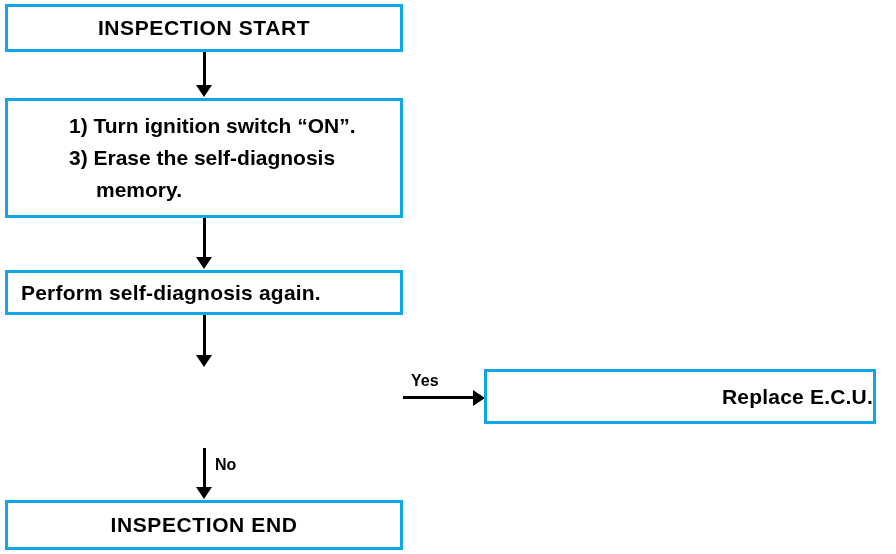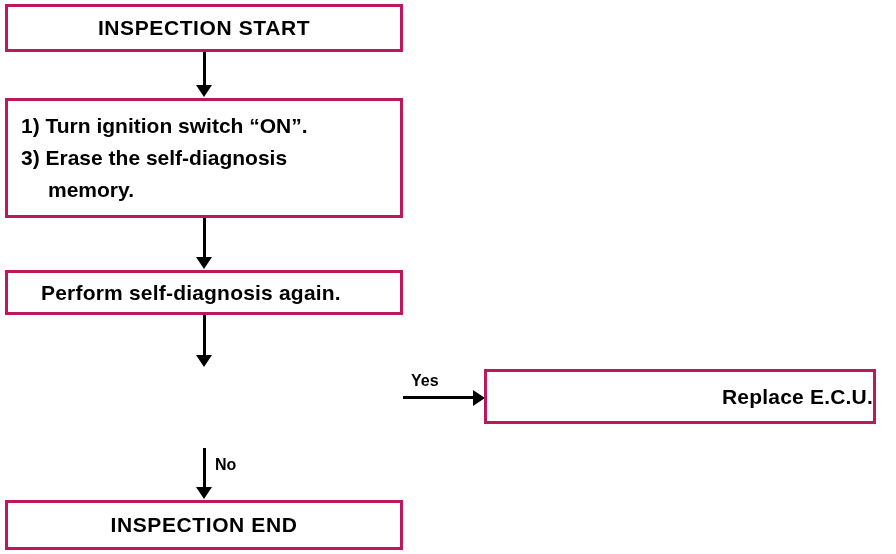--- a/index.html
+++ b/index.html
@@ -16,21 +16,21 @@
     position: relative;
     width: 896px;
     height: 554px;
     background: #ffffff;
     overflow: hidden;
   }
   .node {
     position: absolute;
     box-sizing: border-box;
     background: #ffffff;
-    border: 3px solid #be185d;
+    border: 3px solid #0ea5e9;
     display: flex;
     align-items: center;
   }
   .node.center {
     justify-content: center;
   }
   .node.left {
     justify-content: flex-start;
   }
   .node-text {
@@ -56,20 +56,21 @@
   .lines {
     display: block;
     padding-left: 13px;
   }
   .lines .ln {
     display: block;
     font-size: 21px;
     font-weight: bold;
     line-height: 32px;
     white-space: pre;
+    margin-left: 48px;
   }
   .lines .ln.indent {
     padding-left: 27px;
   }
 
   
   .vline {
     position: absolute;
     width: 3px;
     background: #000000;
@@ -119,21 +120,21 @@
     <span class="lines">
       <span class="ln">1) Turn ignition switch “ON”.</span>
       <span class="ln">3) Erase the self-diagnosis</span>
       <span class="ln indent">memory.</span>
     </span>
   </div>
 
   <div class="vline" style="left:203px; top:218px; height:40px;"></div>
   <div class="arrow-down" style="left:196px; top:257px;"></div>
 
-  <div class="node left" style="left:5px; top:270px; width:398px; height:45px;padding-left:20px;">
+  <div class="node left" style="left:5px; top:270px; width:398px; height:45px;">
     <span class="node-text">Perform self-diagnosis again.</span>
   </div>
 
   <div class="vline" style="left:203px; top:315px; height:41px;"></div>
   <div class="arrow-down" style="left:196px; top:355px;"></div>
 
 
   <div class="hline" style="left:403px; top:396px; width:74px;"></div>
   <div class="arrow-right" style="left:473px; top:390px;"></div>
   <div class="edge-label" style="left:411px; top:373px;">Yes</div>

